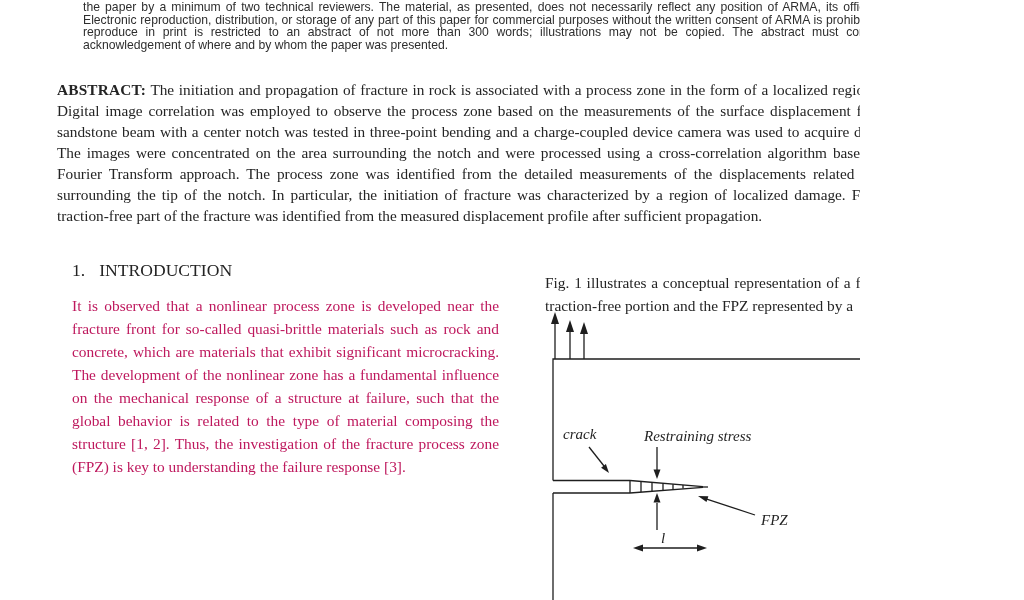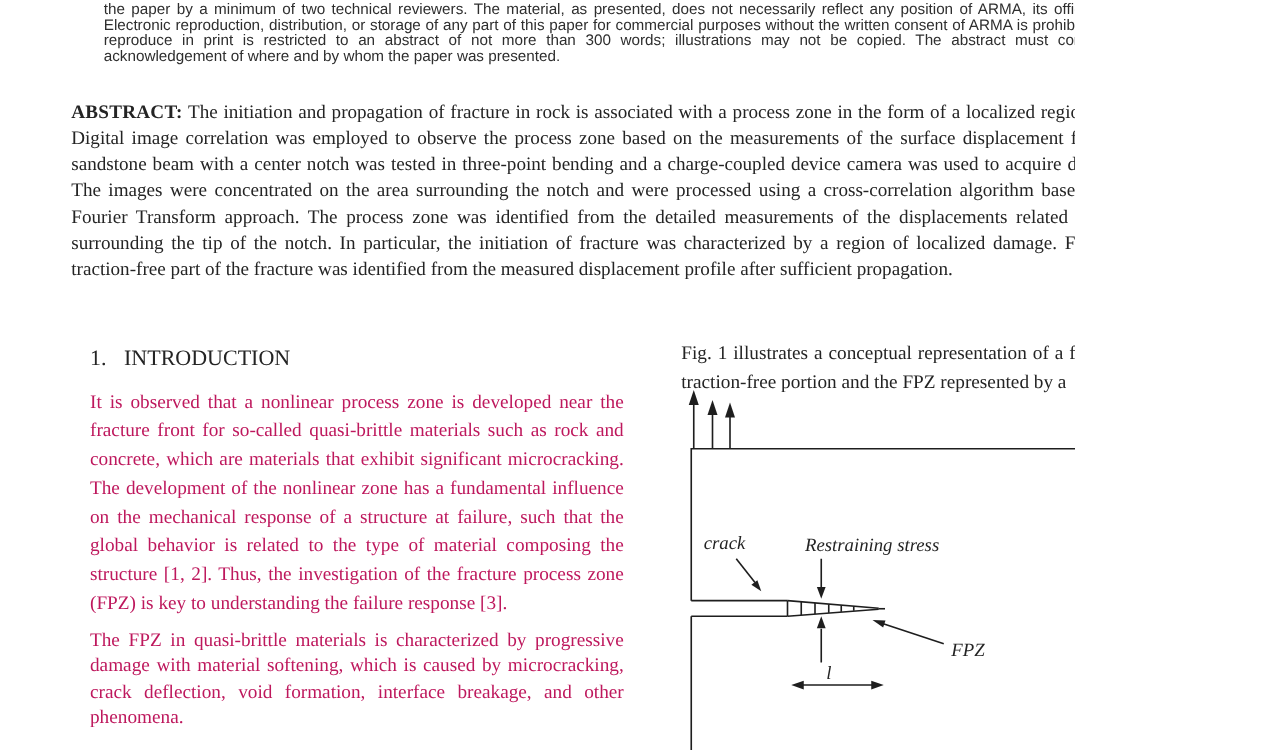--- a/index.html
+++ b/index.html
@@ -47,21 +47,21 @@
     width: 427px;
   }
   .col-right {
     position: absolute;
     left: 533px;
     top: 259px;
     width: 426px;
   }
 
   h2.section-heading {
-    margin: 16px 0 13px 0;
+    margin: 0 0 13px 0;
     font-size: 17.6px;
     font-weight: normal;
     line-height: 22px;
     color: #242424;
   }
   h2.section-heading .sec-num { display: inline-block; margin-right: 14px; }
 
   .body-par {
     margin: 0;
     font-size: 15.4px;
@@ -108,21 +108,20 @@
 
 <div class="page">
 
   <div class="disclaimer">the paper by a minimum of two technical reviewers. The material, as presented, does not necessarily reflect any position of ARMA, its officers, or members.  Electronic reproduction, distribution, or storage of any part of this paper for commercial purposes without the written consent of ARMA is prohibited.  Permission to reproduce in print is restricted to an abstract of not more than 300 words; illustrations may not be copied.  The abstract must contain conspicuous acknowledgement of where and by whom the paper was presented.</div>
 
   <p class="abstract"><b>ABSTRACT:</b><span> The initiation and propagation of fracture in rock is associated with a process zone in the form of a localized region of damage.  Digital image correlation was employed to observe the process zone based on the measurements of the surface displacement field.  A Berea sandstone beam with a center notch was tested in three-point bending and a charge-coupled device camera was used to acquire digital images.  The images were concentrated on the area surrounding the notch and were processed using a cross-correlation algorithm based on the Fast Fourier Transform approach.  The process zone was identified from the detailed measurements of the displacements related to the region surrounding the tip of the notch.  In particular, the initiation of fracture was characterized by a region of localized damage.  Furthermore, a traction-free part of the fracture was identified from the measured displacement profile after sufficient propagation.</span></p>
 
   <div class="col-left">
     <h2 class="section-heading"><span class="sec-num">1.</span><span>INTRODUCTION</span></h2>
     <p class="body-par p1">It is observed that a nonlinear process zone is developed near the fracture front for so-called quasi-brittle materials such as rock and concrete, which are materials that exhibit significant microcracking.  The development of the nonlinear zone has a fundamental influence on the mechanical response of a structure at failure, such that the global behavior is related to the type of material composing the structure [1, 2].  Thus, the investigation of the fracture process zone (FPZ) is key to understanding the failure response [3].</p>
-    <p class="body-par p2">The FPZ in quasi-brittle materials is characterized by progressive damage with material softening, which is caused by microcracking, crack deflection, void formation, interface breakage, and other phenomena.</p>
   </div>
 
   <div class="col-right">
     <p class="fig-intro">Fig. 1 illustrates a conceptual representation of a fracture with a traction-free portion and the FPZ represented by a</p>
   </div>
 
   <svg class="figure-svg" viewBox="0 0 431 300" xmlns="http://www.w3.org/2000/svg">
 
     <polyline points="20,180.5 20,59 379,59 379,300"></polyline>
     <line x1="20" y1="193" x2="20" y2="300"></line>

